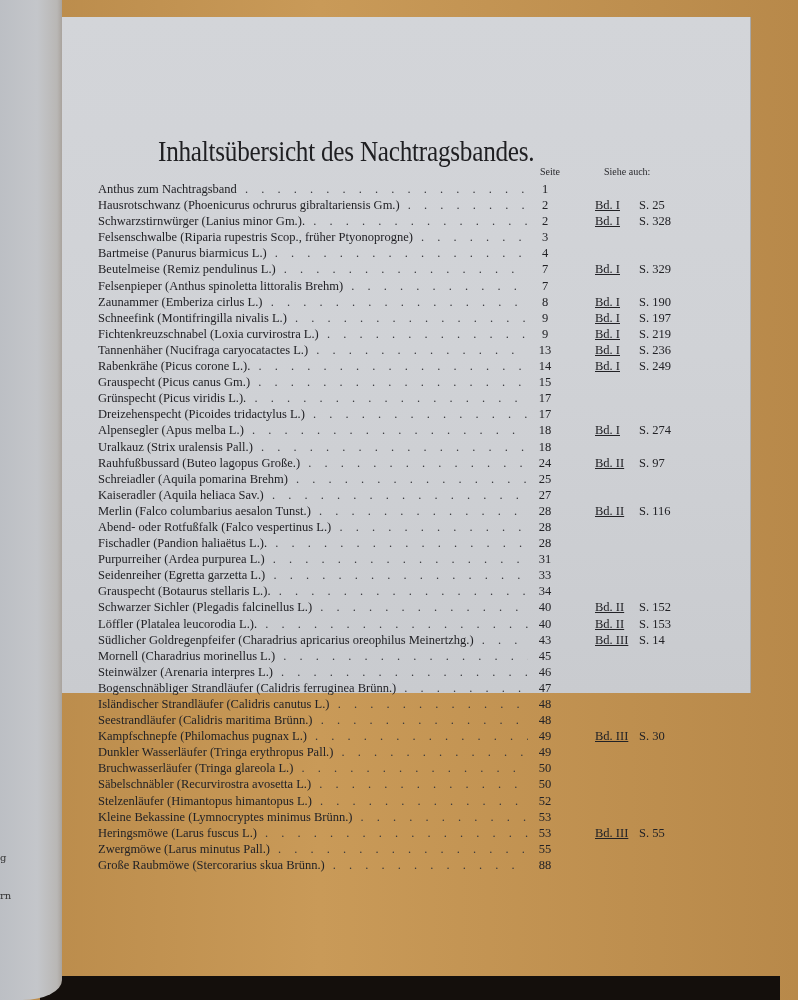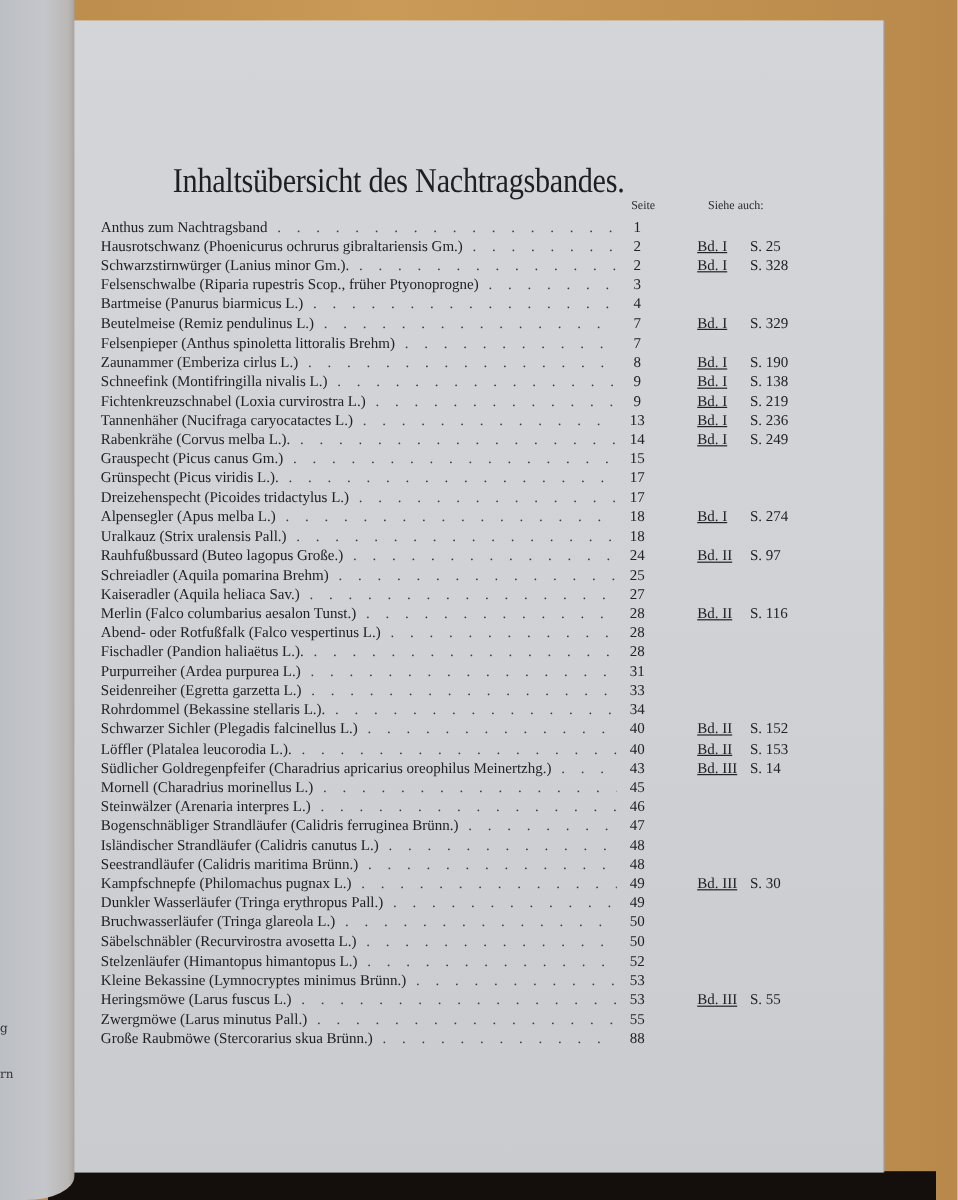--- a/index.html
+++ b/index.html
@@ -14,21 +14,21 @@
     border-bottom-right-radius: 40px 20px;
     z-index:2;
   }
   .left-page .frag {
     position:absolute; font-size:10px; color:#333; left:0;
   }
   .bottom-shadow {
     position:absolute; left:40px; top:976px; width:740px; height:24px; background:#140f0c; z-index:1;
   }
   .page {
-    position:absolute; left:14px; top:17px; width:722px; height:960px;
+    position:absolute; left:28px; top:17px; width:722px; height:676px;
     background: linear-gradient(180deg,#d3d5d9 0%, #d0d2d6 50%, #c9cbcf 100%);
     z-index:1;
     box-shadow: 1px 0 0 #a8a9aa;
   }
   .title {
     position:absolute; left:130px; top:118px; width:500px;
     font-family:"Liberation Serif","DejaVu Serif",serif;
     font-size:29px; color:#1f1f22; letter-spacing:-0.3px; white-space:nowrap;
     transform: scaleX(0.87); transform-origin:left top;
   }
@@ -115,36 +115,36 @@
       <div class="row">
         <span class="entry"><span>Zaunammer (Emberiza cirlus L.)</span><span class="dots"> . . . . . . . . . . . . . . . . . . . . . . . . . . . . . . . . . . . . . . . . . . . . . . . . . . . . . . . . . . . . </span></span>
         <span class="pg">8</span>
         <span class="ref-bd">Bd. I</span>
         <span class="ref-s">S. 190</span>
       </div>
       <div class="row">
         <span class="entry"><span>Schneefink (Montifringilla nivalis L.)</span><span class="dots"> . . . . . . . . . . . . . . . . . . . . . . . . . . . . . . . . . . . . . . . . . . . . . . . . . . . . . . . . . . . . </span></span>
         <span class="pg">9</span>
         <span class="ref-bd">Bd. I</span>
-        <span class="ref-s">S. 138</span>
+        <span class="ref-s">S. 197</span>
       </div>
       <div class="row">
         <span class="entry"><span>Fichtenkreuzschnabel (Loxia curvirostra L.)</span><span class="dots"> . . . . . . . . . . . . . . . . . . . . . . . . . . . . . . . . . . . . . . . . . . . . . . . . . . . . . . . . . . . . </span></span>
         <span class="pg">9</span>
         <span class="ref-bd">Bd. I</span>
         <span class="ref-s">S. 219</span>
       </div>
       <div class="row">
         <span class="entry"><span>Tannenhäher (Nucifraga caryocatactes L.)</span><span class="dots"> . . . . . . . . . . . . . . . . . . . . . . . . . . . . . . . . . . . . . . . . . . . . . . . . . . . . . . . . . . . . </span></span>
         <span class="pg">13</span>
         <span class="ref-bd">Bd. I</span>
         <span class="ref-s">S. 236</span>
       </div>
       <div class="row">
-        <span class="entry"><span>Rabenkrähe (Corvus melba L.).</span><span class="dots"> . . . . . . . . . . . . . . . . . . . . . . . . . . . . . . . . . . . . . . . . . . . . . . . . . . . . . . . . . . . . </span></span>
+        <span class="entry"><span>Rabenkrähe (Picus corone L.).</span><span class="dots"> . . . . . . . . . . . . . . . . . . . . . . . . . . . . . . . . . . . . . . . . . . . . . . . . . . . . . . . . . . . . </span></span>
         <span class="pg">14</span>
         <span class="ref-bd">Bd. I</span>
         <span class="ref-s">S. 249</span>
       </div>
       <div class="row">
         <span class="entry"><span>Grauspecht (Picus canus Gm.)</span><span class="dots"> . . . . . . . . . . . . . . . . . . . . . . . . . . . . . . . . . . . . . . . . . . . . . . . . . . . . . . . . . . . . </span></span>
         <span class="pg">15</span>
         <span class="ref-bd"></span>
         <span class="ref-s"></span>
       </div>
@@ -214,21 +214,21 @@
         <span class="ref-bd"></span>
         <span class="ref-s"></span>
       </div>
       <div class="row">
         <span class="entry"><span>Seidenreiher (Egretta garzetta L.)</span><span class="dots"> . . . . . . . . . . . . . . . . . . . . . . . . . . . . . . . . . . . . . . . . . . . . . . . . . . . . . . . . . . . . </span></span>
         <span class="pg">33</span>
         <span class="ref-bd"></span>
         <span class="ref-s"></span>
       </div>
       <div class="row">
-        <span class="entry"><span>Rohrdommel (Bekassine stellaris L.).</span><span class="dots"> . . . . . . . . . . . . . . . . . . . . . . . . . . . . . . . . . . . . . . . . . . . . . . . . . . . . . . . . . . . . </span></span>
+        <span class="entry"><span>Grauspecht (Botaurus stellaris L.).</span><span class="dots"> . . . . . . . . . . . . . . . . . . . . . . . . . . . . . . . . . . . . . . . . . . . . . . . . . . . . . . . . . . . . </span></span>
         <span class="pg">34</span>
         <span class="ref-bd"></span>
         <span class="ref-s"></span>
       </div>
       <div class="row">
         <span class="entry"><span>Schwarzer Sichler (Plegadis falcinellus L.)</span><span class="dots"> . . . . . . . . . . . . . . . . . . . . . . . . . . . . . . . . . . . . . . . . . . . . . . . . . . . . . . . . . . . . </span></span>
         <span class="pg">40</span>
         <span class="ref-bd">Bd. II</span>
         <span class="ref-s">S. 152</span>
       </div>

